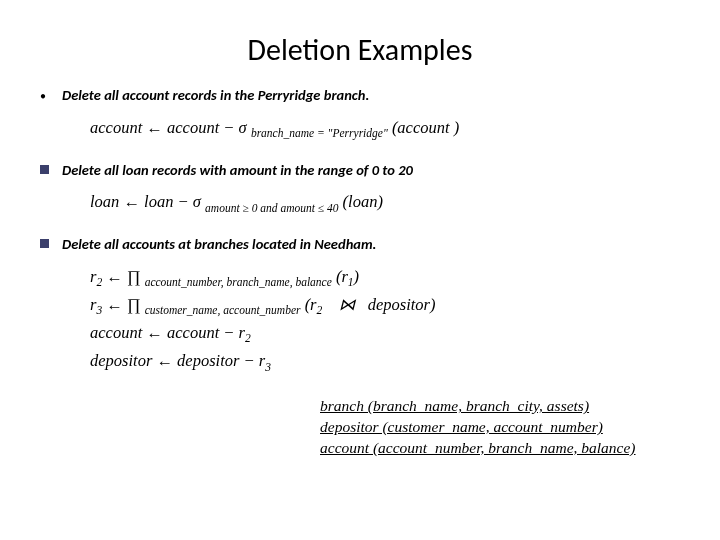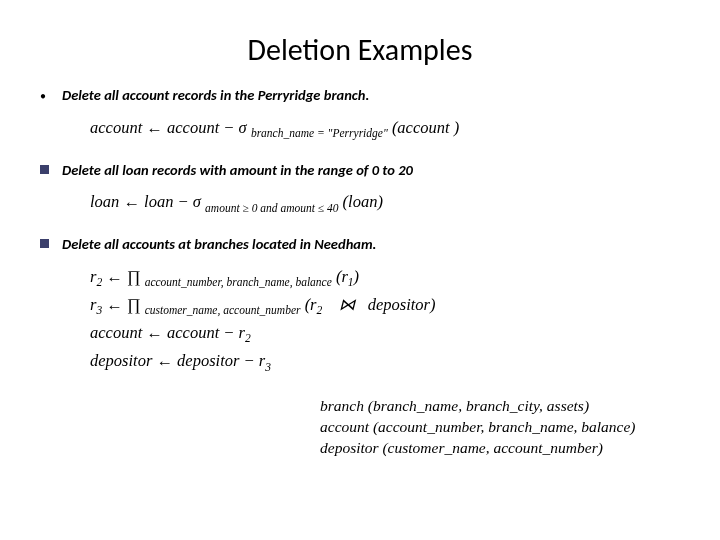--- a/index.html
+++ b/index.html
@@ -73,20 +73,21 @@
   .join {
     font-family: "Times New Roman", Times, serif;
   }
   .schema-box {
     font-family: "Times New Roman", Times, serif;
     font-size: 15.5px;
     font-style: italic;
     margin-left: 280px;
     margin-top: 8px;
     line-height: 1.35;
+    text-decoration: underline;
   }
 </style>
 </head>
 <body>
 
 <div class="slide">
   <h1 class="title">Deletion Examples</h1>
 
   <div class="content">
 
@@ -117,18 +118,18 @@
         <div class="expr">
           <div>r<span class="sub">2</span> <span class="sym">←</span> <span class="sym">∏</span> <span class="sub">account_number, branch_name, balance</span> (r<span class="sub">1</span>)</div>
           <div>r<span class="sub">3</span> <span class="sym">←</span> <span class="sym">∏</span> <span class="sub">customer_name, account_number</span> (r<span class="sub">2</span> &nbsp;&nbsp;&nbsp;<span class="join">⋈</span>&nbsp;&nbsp; depositor)<br>account <span class="sym">←</span> account − r<span class="sub">2</span></div>
           <div>depositor <span class="sym">←</span> depositor − r<span class="sub">3</span></div>
         </div>
       </div>
     </div>
 
     <div class="schema-box">
       <div>branch (branch_name, branch_city, assets)</div>
+      <div>depositor (customer_name, account_number)</div>
       <div>account (account_number, branch_name, balance)</div>
-      <div>depositor (customer_name, account_number)</div>
     </div>
 
   </div>
 </div>
 
 </body></html>

